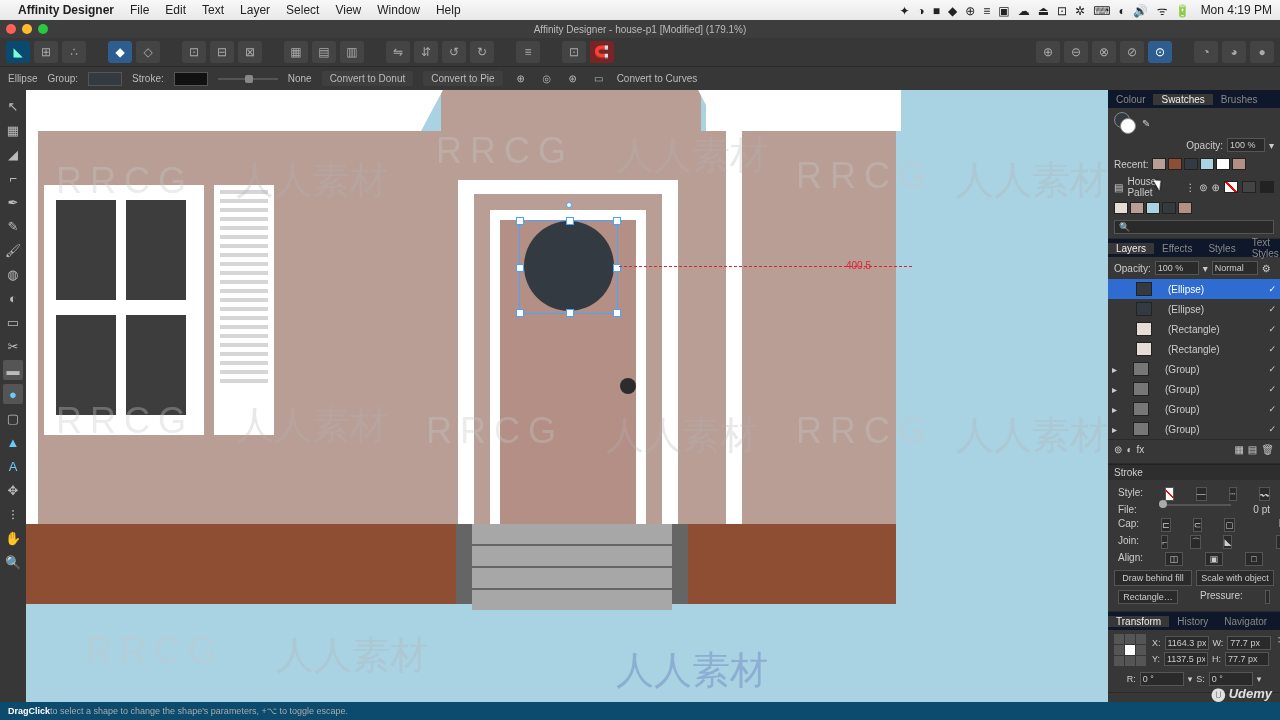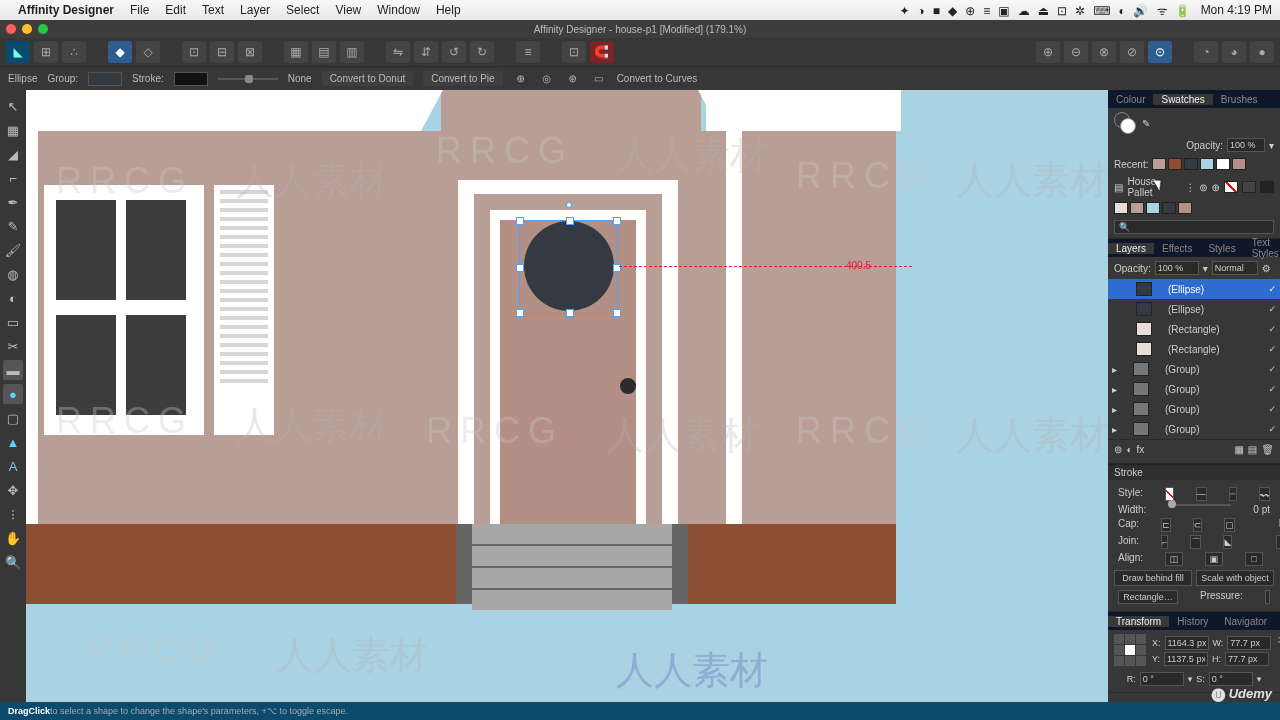--- a/index.html
+++ b/index.html
@@ -431,21 +431,21 @@
     <div class="panel-head">Stroke</div>
     <div class="panel">
       <div class="stroke-row">
           <span>Style:</span>
         <div class="mini-btn" style="background:linear-gradient(45deg,#fff 45%,red 45%,red 55%,#fff 55%)"></div>
         <div class="mini-btn">―</div>
         <div class="mini-btn">┄</div>
         <div class="mini-btn">〰</div>
       </div>
       <div class="stroke-row">
-          <span>Width:</span>
+          <span>File:</span>
         <div style="flex:1;height:2px;background:#555;position:relative">
             <div style="position:absolute;left:0;top:-4px;width:8px;height:8px;border-radius:50%;background:#aaa"></div>
           </div>
         <span>0 pt</span>
       </div>
       <div class="stroke-row">
           <span>Cap:</span>
         <div class="mini-btn">⊏</div>
           <div class="mini-btn">⊂</div>
           <div class="mini-btn">▢</div>

